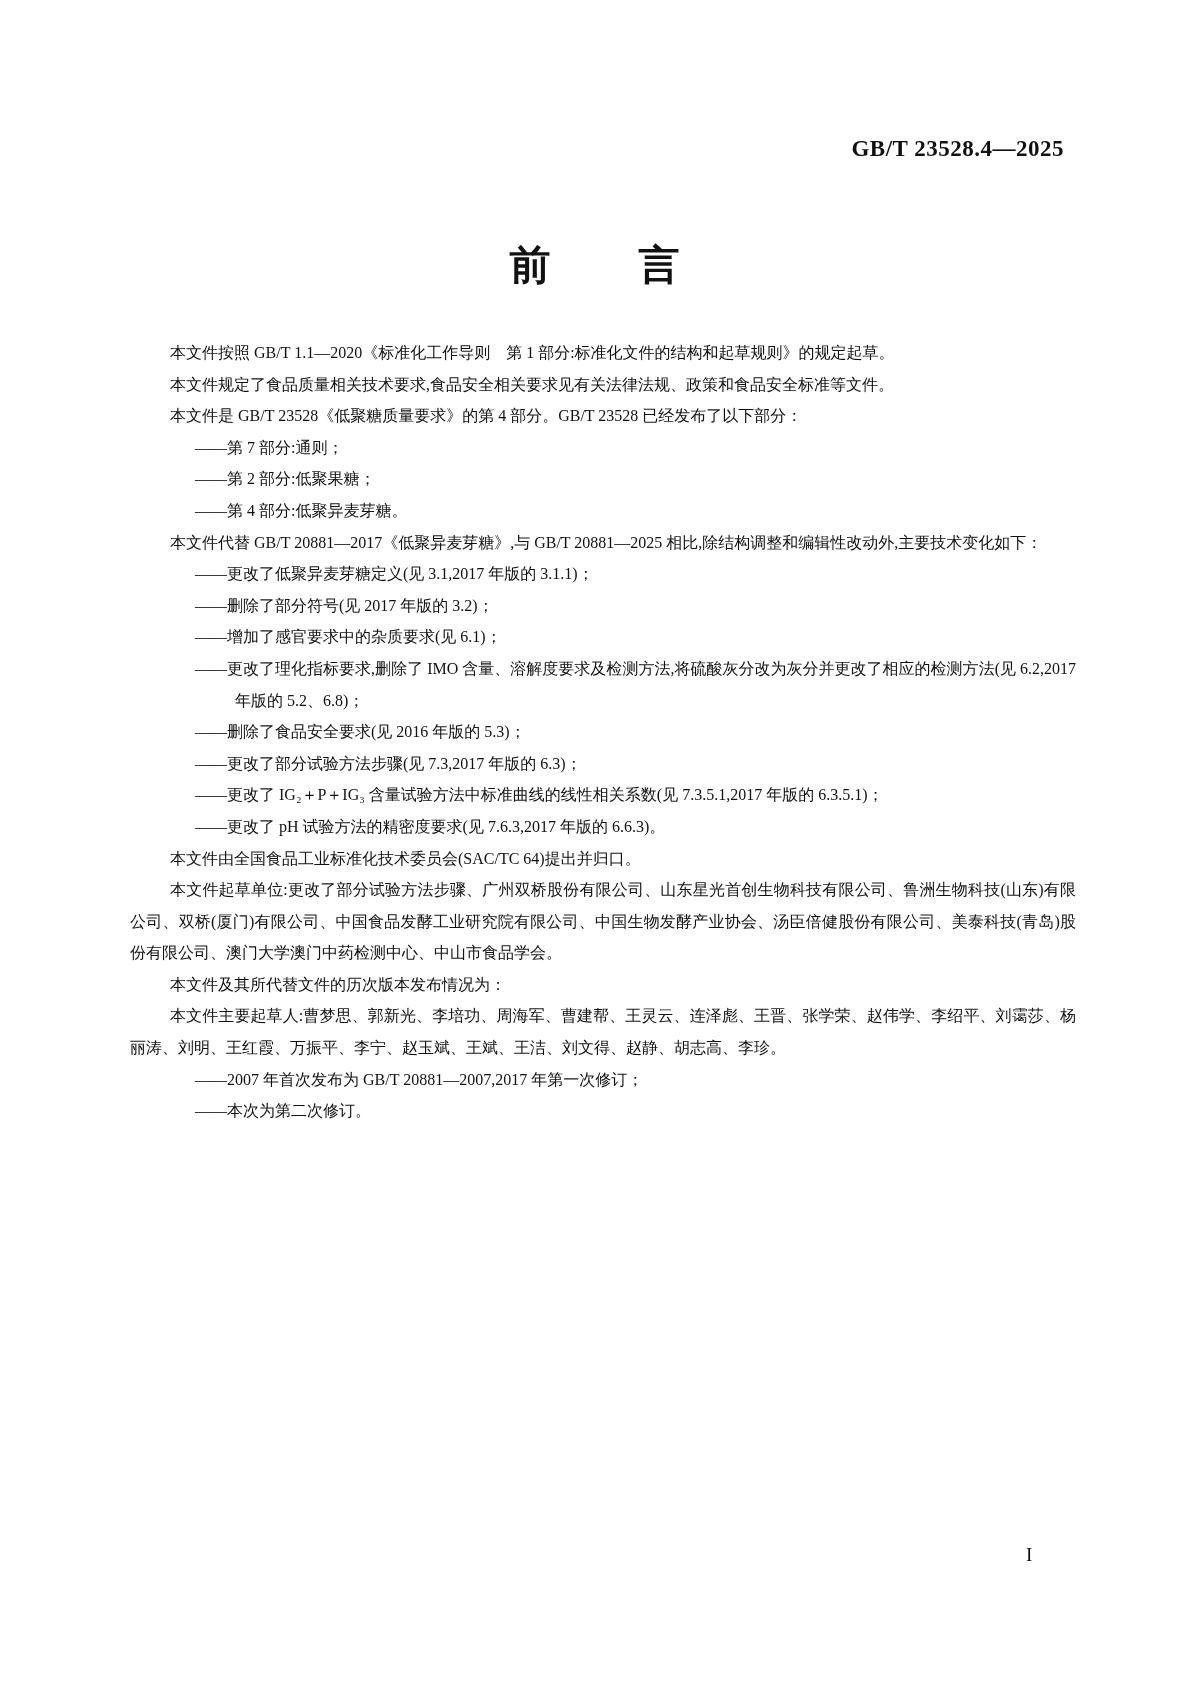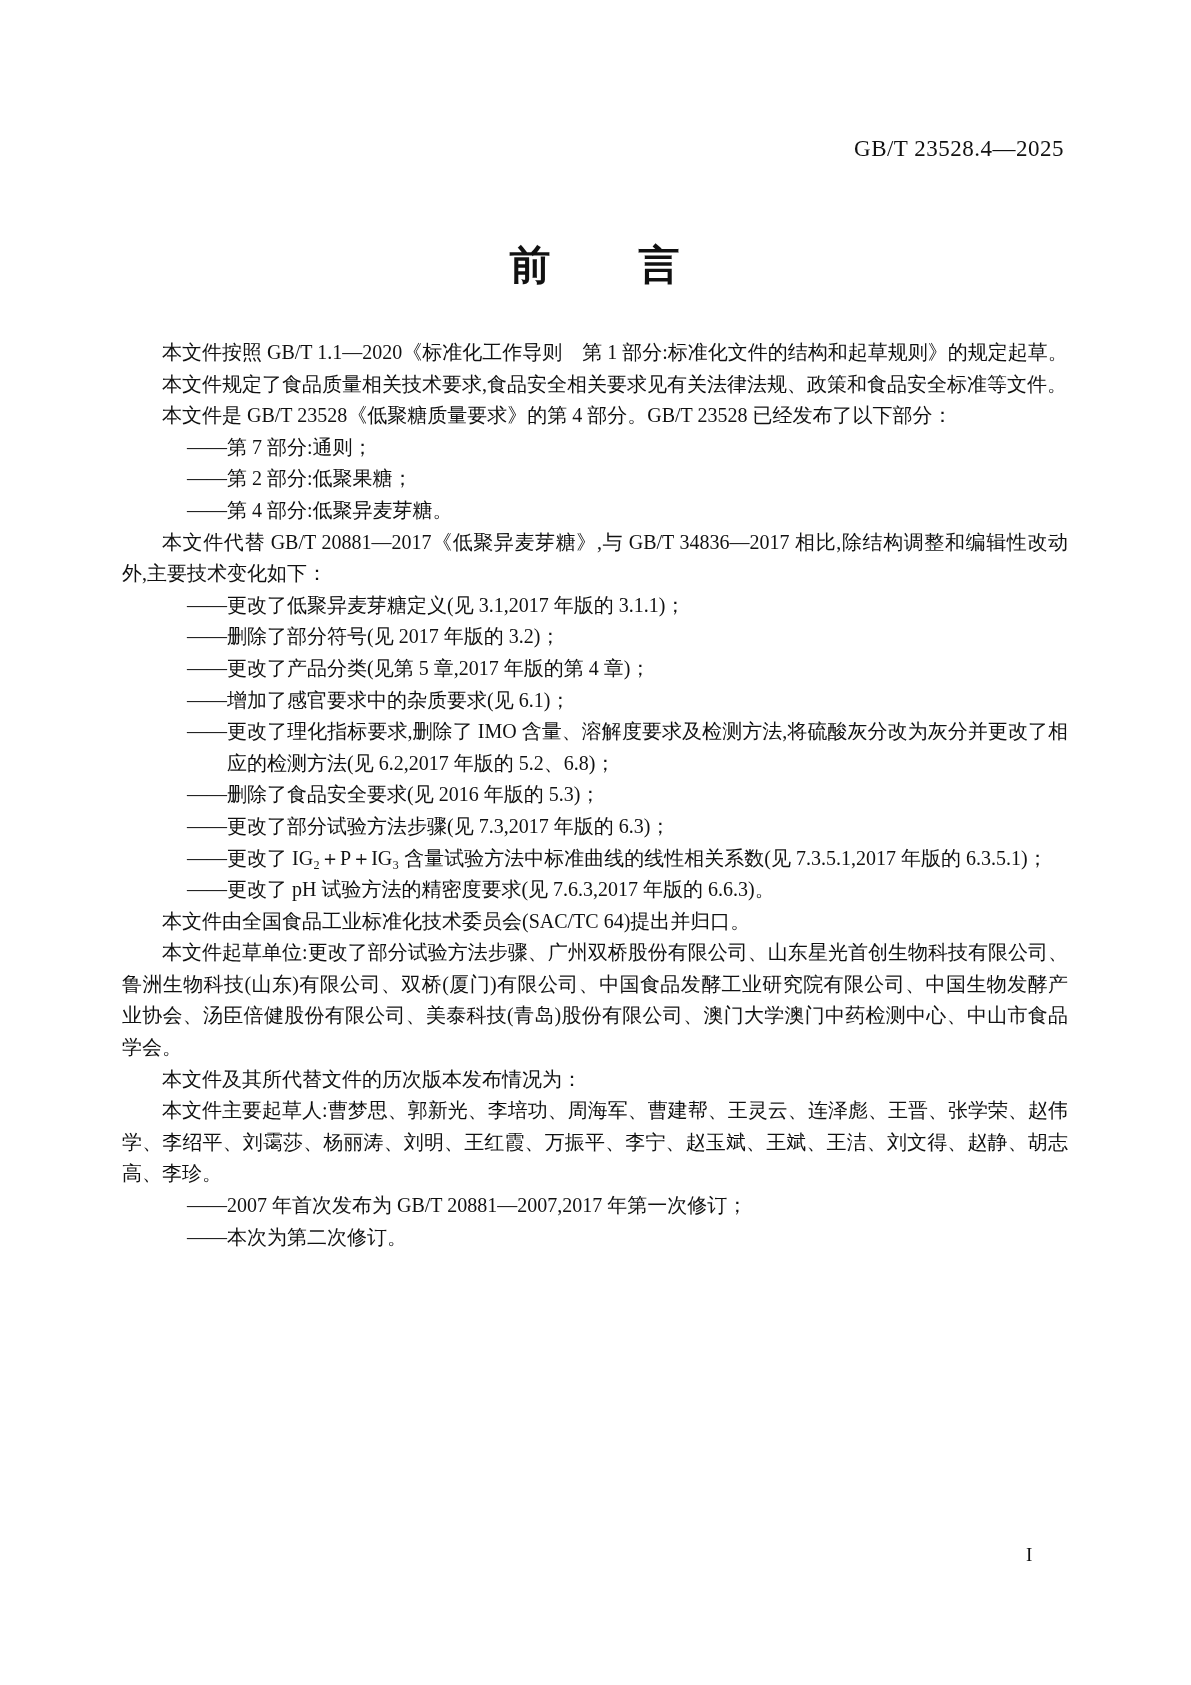--- a/index.html
+++ b/index.html
@@ -10,39 +10,39 @@
     margin:0 auto;
     background:#ffffff;
     color:#111111;
     font-family:"Liberation Serif","DejaVu Serif",serif;
     overflow:hidden;
   }
   .doc-code {
     position:absolute;
     top:136px; right:127px;
     font-size:23px;
-    font-weight:400;
+    font-weight:700;
     letter-spacing:0.5px;
     white-space:nowrap;
   }
   .doc-title {
     position:absolute;
     top:238px; left:0;
     width:100%;
     text-align:center;
     font-family:"DejaVu Sans","Liberation Sans",sans-serif;
     font-size:41px;
     font-weight:700;
     letter-spacing:2px;
   }
   .content {
     position:absolute;
-    left:122px; top:337px;
+    left:130px; top:337px;
     width:946px;
-    font-size:20px;
+    font-size:16px;
     line-height:31.6px;
     text-align:justify;
   }
   .content p {
     margin:0;
     text-indent:40px;
   }
   .content p.list {
     text-indent:-40px;
     padding-left:105px;
@@ -62,24 +62,23 @@
 
   <div class="doc-title">前　　言</div>
 
   <div class="content">
     <p>本文件按照 GB/T 1.1—2020《标准化工作导则　第 1 部分:标准化文件的结构和起草规则》的规定起草。</p>
     <p>本文件规定了食品质量相关技术要求,食品安全相关要求见有关法律法规、政策和食品安全标准等文件。</p>
     <p>本文件是 GB/T 23528《低聚糖质量要求》的第 4 部分。GB/T 23528 已经发布了以下部分：</p>
     <p class="list">——第 7 部分:通则；</p>
     <p class="list">——第 2 部分:低聚果糖；</p>
     <p class="list">——第 4 部分:低聚异麦芽糖。</p>
-    <p>本文件代替 GB/T 20881—2017《低聚异麦芽糖》,与 GB/T 34836—2017 相比,除结构调整和编辑性改动外,主要技术变化如下：</p>
+    <p>本文件代替 GB/T 20881—2017《低聚异麦芽糖》,与 GB/T 20881—2025 相比,除结构调整和编辑性改动外,主要技术变化如下：</p>
     <p class="list">——更改了低聚异麦芽糖定义(见 3.1,2017 年版的 3.1.1)；</p>
     <p class="list">——删除了部分符号(见 2017 年版的 3.2)；</p>
-    <p class="list">——更改了产品分类(见第 5 章,2017 年版的第 4 章)；</p>
     <p class="list">——增加了感官要求中的杂质要求(见 6.1)；</p>
     <p class="list">——更改了理化指标要求,删除了 IMO 含量、溶解度要求及检测方法,将硫酸灰分改为灰分并更改了相应的检测方法(见 6.2,2017 年版的 5.2、6.8)；</p>
     <p class="list">——删除了食品安全要求(见 2016 年版的 5.3)；</p>
     <p class="list">——更改了部分试验方法步骤(见 7.3,2017 年版的 6.3)；</p>
     <p class="list">——更改了 IG₂＋P＋IG₃ 含量试验方法中标准曲线的线性相关系数(见 7.3.5.1,2017 年版的 6.3.5.1)；</p>
     <p class="list">——更改了 pH 试验方法的精密度要求(见 7.6.3,2017 年版的 6.6.3)。</p>
     <p>本文件由全国食品工业标准化技术委员会(SAC/TC 64)提出并归口。</p>
     <p>本文件起草单位:更改了部分试验方法步骤、广州双桥股份有限公司、山东星光首创生物科技有限公司、鲁洲生物科技(山东)有限公司、双桥(厦门)有限公司、中国食品发酵工业研究院有限公司、中国生物发酵产业协会、汤臣倍健股份有限公司、美泰科技(青岛)股份有限公司、澳门大学澳门中药检测中心、中山市食品学会。</p>
     <p>本文件及其所代替文件的历次版本发布情况为：</p>
     <p>本文件主要起草人:曹梦思、郭新光、李培功、周海军、曹建帮、王灵云、连泽彪、王晋、张学荣、赵伟学、李绍平、刘霭莎、杨丽涛、刘明、王红霞、万振平、李宁、赵玉斌、王斌、王洁、刘文得、赵静、胡志高、李珍。</p>

